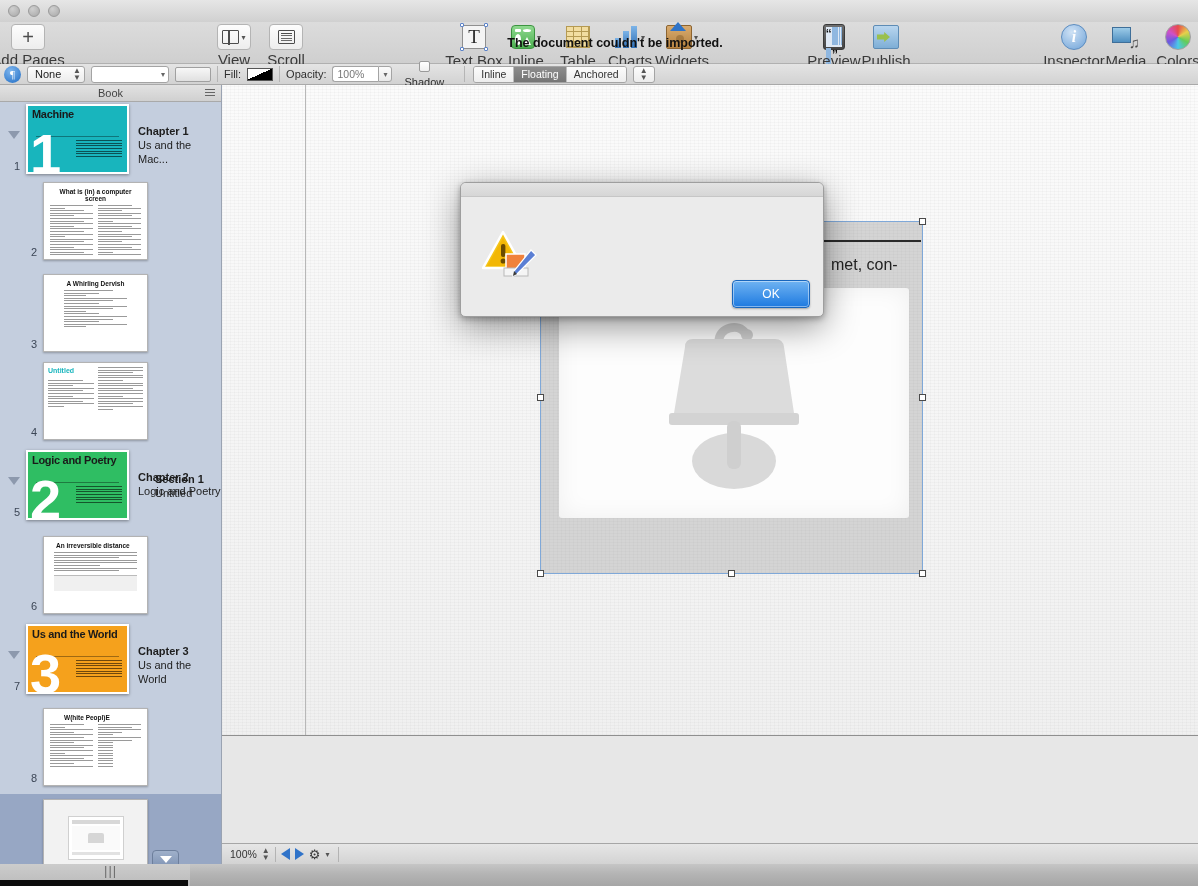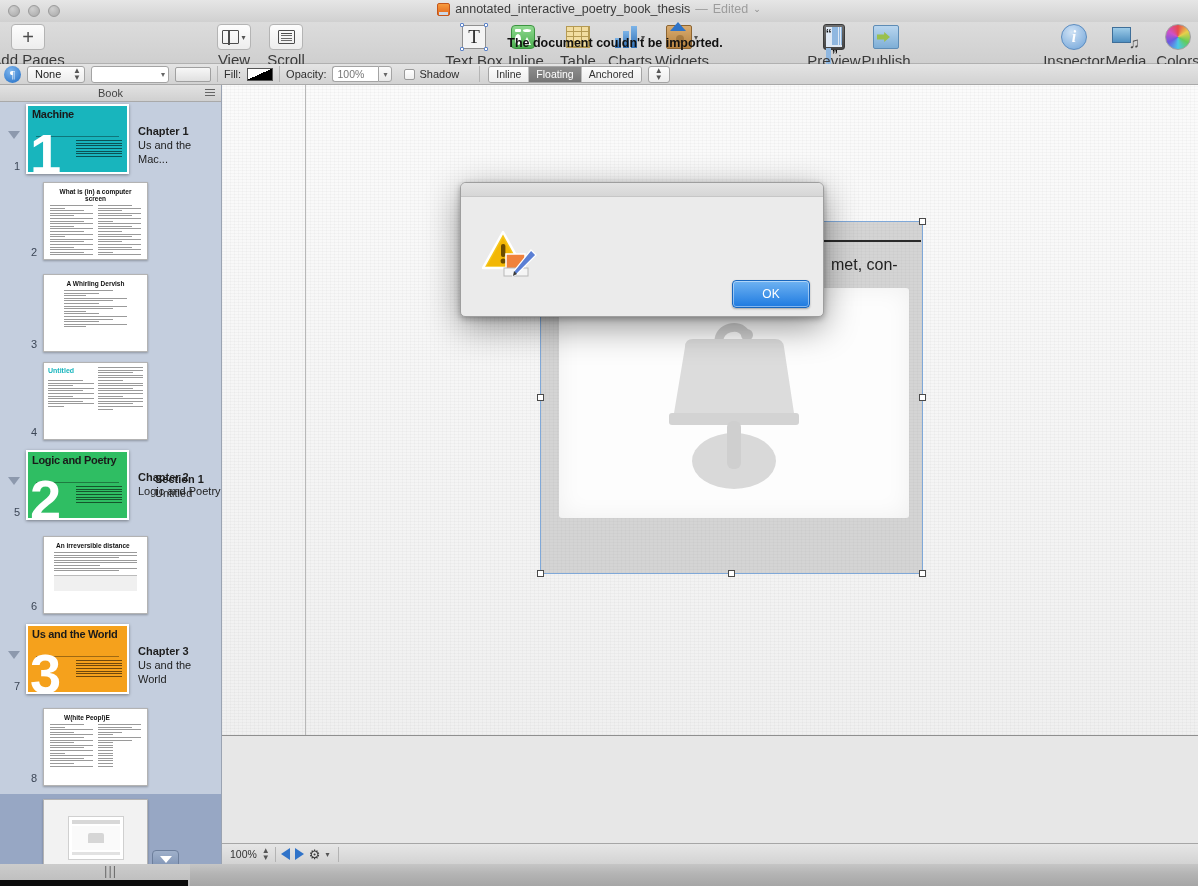--- a/index.html
+++ b/index.html
@@ -336,27 +336,20 @@
   <div class="bg-strip-black"></div>
 
   <div class="window">
 
     <div class="titlebar">
       <div class="traffic">
         <span class="light"></span>
         <span class="light"></span>
         <span class="light"></span>
       </div>
-      <div class="title-wrap">
-        <span class="doc-icon"></span>
-        <span>annotated_interactive_poetry_book_thesis</span>
-        <span class="title-edited">—</span>
-        <span class="title-edited">Edited</span>
-        <span class="title-chevron">⌄</span>
-      </div>
     </div>
 
     <div class="toolbar">
 
       <div class="tb-group" style="left:2px;">
         <div class="tb-item">
           <div class="tb-btn">
               <span class="ic-plus">+</span>
             </div>
           <div class="lbl">Add Pages</div>
@@ -507,21 +500,21 @@
       <div class="swatch-box"></div>
       <div class="sep"></div>
       <span>Fill:</span>
       <div class="fill-swatch"></div>
       <div class="sep"></div>
       <span>Opacity:</span>
       <div style="display:flex;">
         <div class="opacity-field">100%</div>
         <div class="opacity-arrow">▾</div>
       </div>
-      <div style="display:flex;align-items:center;gap:4px;margin-left:6px;">
+      <div style="display:flex;align-items:center;gap:4px;margin-left:6px;flex-direction:column;">
         <span class="chk"></span>
         <span>Shadow</span>
       </div>
       <div class="sep" style="margin-left:14px;"></div>
       <div class="segbar" style="margin-left:2px;">
         <div>Inline</div>
         <div class="on">Floating</div>
         <div>Anchored</div>
       </div>
       <div class="plainstep">

